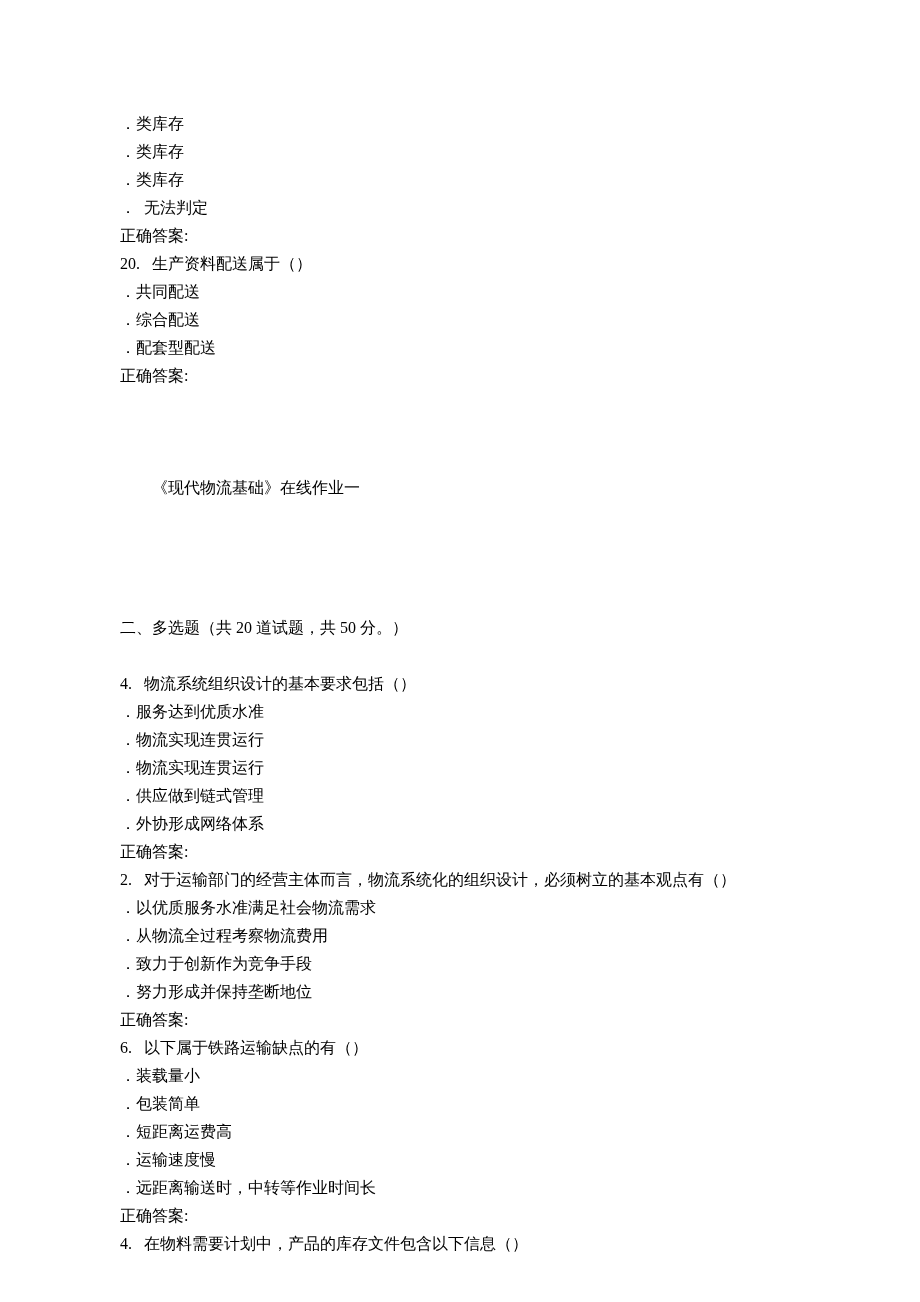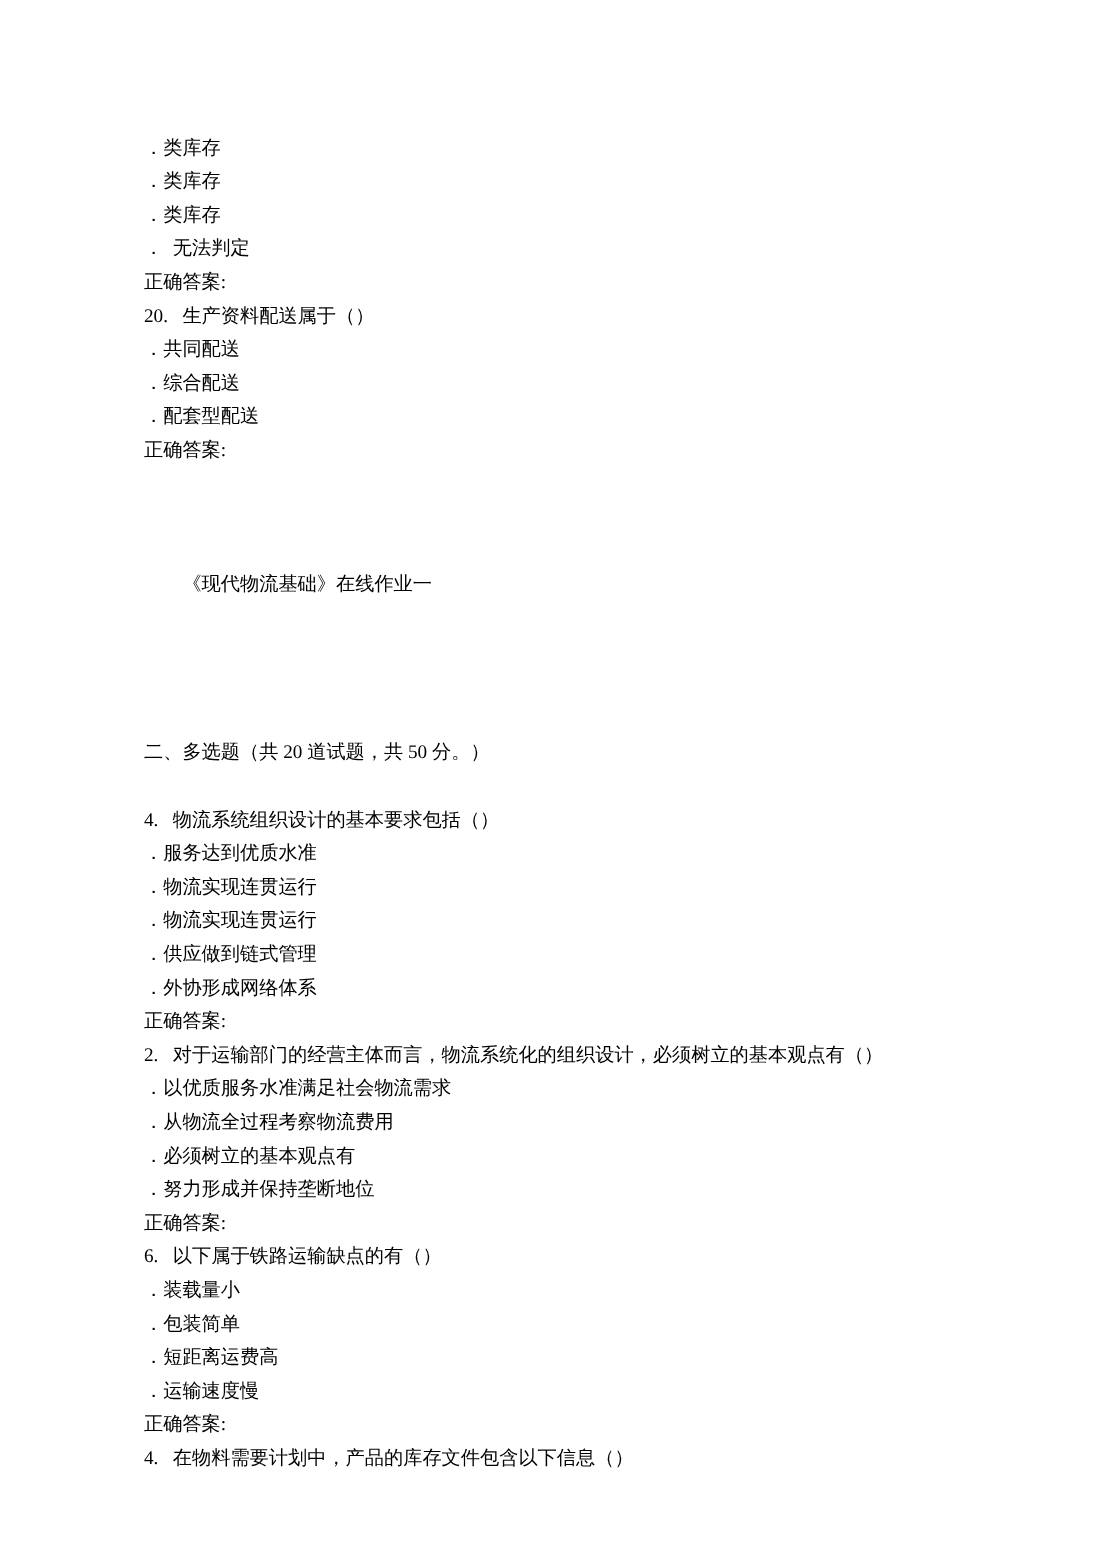--- a/index.html
+++ b/index.html
@@ -51,23 +51,24 @@
     <div class="line">4.   物流系统组织设计的基本要求包括（）</div>
     <div class="line">．服务达到优质水准</div>
     <div class="line">．物流实现连贯运行</div>
     <div class="line">．物流实现连贯运行</div>
     <div class="line">．供应做到链式管理</div>
     <div class="line">．外协形成网络体系</div>
     <div class="line">正确答案:</div>
     <div class="line">2.   对于运输部门的经营主体而言，物流系统化的组织设计，必须树立的基本观点有（）</div>
     <div class="line">．以优质服务水准满足社会物流需求</div>
     <div class="line">．从物流全过程考察物流费用</div>
-    <div class="line">．必须树立的基本观点有</div>
+    <div class="line">．致力于创新作为竞争手段</div>
     <div class="line">．努力形成并保持垄断地位</div>
     <div class="line">正确答案:</div>
     <div class="line">6.   以下属于铁路运输缺点的有（）</div>
     <div class="line">．装载量小</div>
     <div class="line">．包装简单</div>
     <div class="line">．短距离运费高</div>
     <div class="line">．运输速度慢</div>
+    <div class="line">．远距离输送时，中转等作业时间长</div>
     <div class="line">正确答案:</div>
     <div class="line">4.   在物料需要计划中，产品的库存文件包含以下信息（）</div>
   </div>
 
 </body></html>

